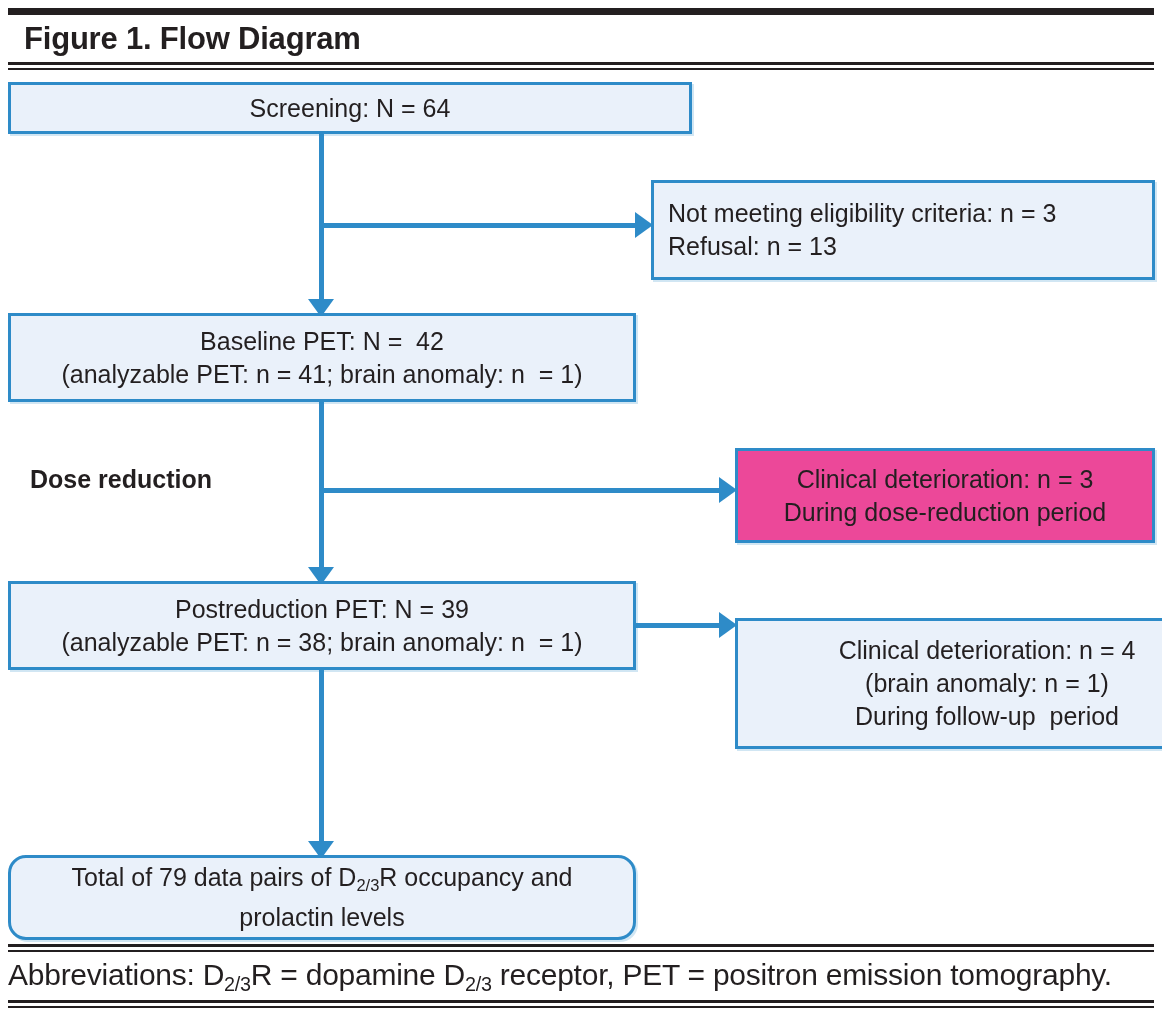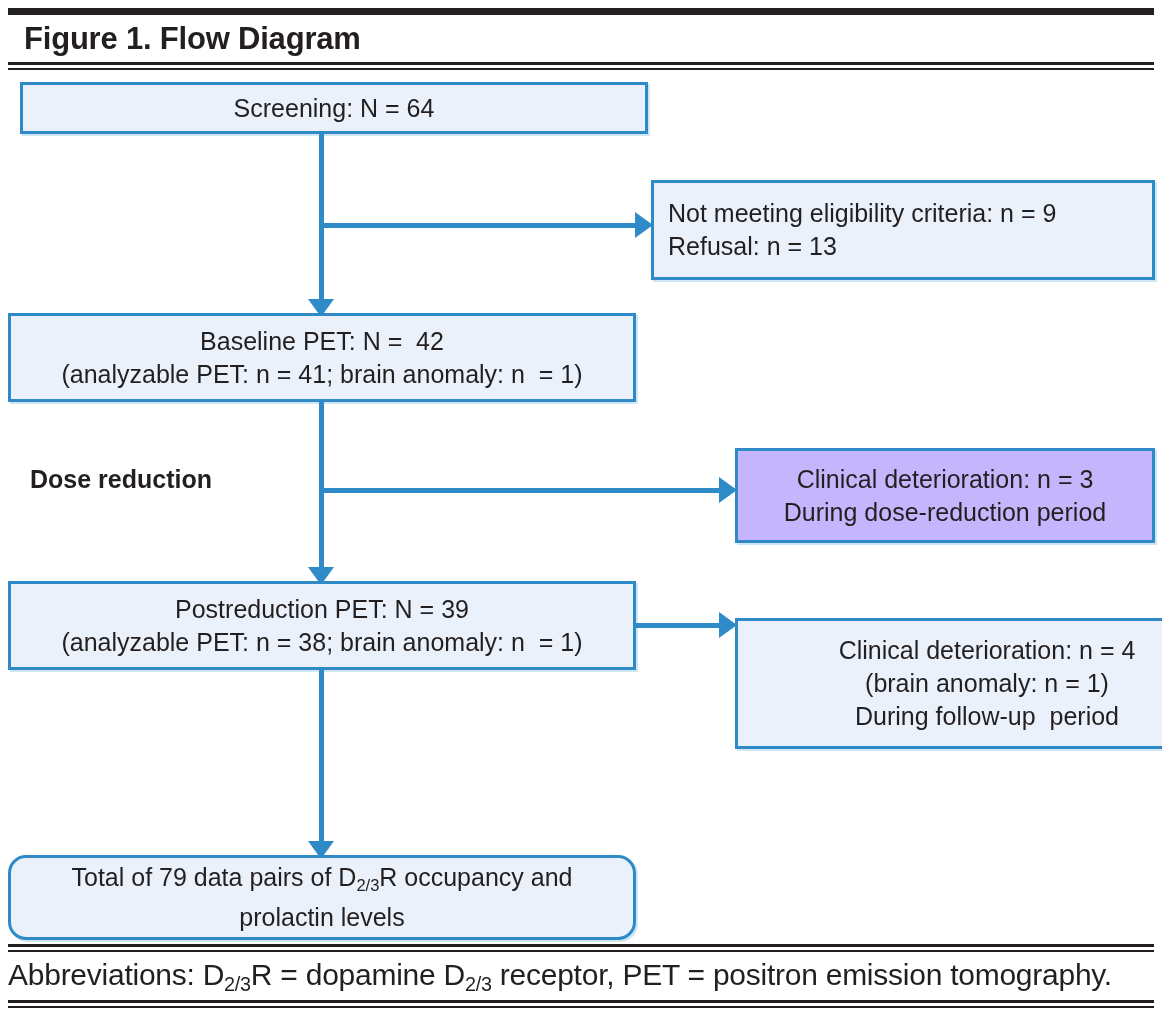--- a/index.html
+++ b/index.html
@@ -39,21 +39,21 @@
     position:absolute;box-sizing:border-box;
     background:#eaf1fa;border:3px solid #2e8bc8;
     box-shadow:2px 2px 0 0 rgba(46,139,200,0.22);
     display:flex;flex-direction:column;align-items:center;justify-content:center;
     font-size:25px;line-height:33px;color:#231f20;
   }
   .box .ln{display:block;white-space:pre;}
   .box.left-al{align-items:flex-start;padding-left:14px;}
 
   
-  #box-screening   {left:20px;  top:82px;  width:628px; height:52px;}
+  #box-screening   {left:8px;  top:82px;  width:684px; height:52px;}
   #box-baseline    {left:8px;  top:313px; width:628px; height:89px;}
   #box-postreduct  {left:8px;  top:581px; width:628px; height:89px;}
   #box-total       {left:8px;  top:855px; width:628px; height:85px;border-radius:18px;}
   #box-excluded    {left:651px;top:180px; width:504px; height:100px;}
   #box-deterior-1  {left:735px;top:448px; width:420px; height:95px;}
   #box-deterior-2  {left:735px;top:618px; width:504px; height:131px;}
 
   
   .dose-label{
     position:absolute;left:30px;top:465px;
@@ -119,32 +119,32 @@
   <div class="arrow-down" id="a-down-3" style="border-top-color: rgb(46, 139, 200);"></div>
   <div class="arrow-right" id="a-right-1" style="border-left-color: rgb(46, 139, 200);"></div>
   <div class="arrow-right" id="a-right-2" style="border-left-color: rgb(46, 139, 200);"></div>
   <div class="arrow-right" id="a-right-3" style="border-left-color: rgb(46, 139, 200);"></div>
 
   <div class="box" id="box-screening" style="background: rgb(234, 241, 250); border-color: rgb(46, 139, 200);">
     <span class="ln">Screening: N = 64</span>
   </div>
 
   <div class="box left-al" id="box-excluded" style="background: rgb(234, 241, 250); border-color: rgb(46, 139, 200);">
-    <span class="ln">Not meeting eligibility criteria: n = 9</span>
+    <span class="ln">Not meeting eligibility criteria: n = 3</span>
     <span class="ln">Refusal: n = 13</span>
   </div>
 
   <div class="box" id="box-baseline" style="background: rgb(234, 241, 250); border-color: rgb(46, 139, 200);">
     <span class="ln">Baseline PET: N =  42</span>
     <span class="ln">(analyzable PET: n = 41; brain anomaly: n  = 1)</span>
   </div>
 
   <div class="dose-label">Dose reduction</div>
 
-  <div class="box" id="box-deterior-1" style="background: #c4b5fd; border-color: rgb(46, 139, 200);">
+  <div class="box" id="box-deterior-1" style="background: #ec4899; border-color: rgb(46, 139, 200);">
     <span class="ln">Clinical deterioration: n = 3</span>
     <span class="ln">During dose-reduction period</span>
   </div>
 
   <div class="box" id="box-postreduct" style="background: rgb(234, 241, 250); border-color: rgb(46, 139, 200);">
     <span class="ln">Postreduction PET: N = 39</span>
     <span class="ln">(analyzable PET: n = 38; brain anomaly: n  = 1)</span>
   </div>
 
   <div class="box" id="box-deterior-2" style="background: rgb(234, 241, 250); border-color: rgb(46, 139, 200);">

